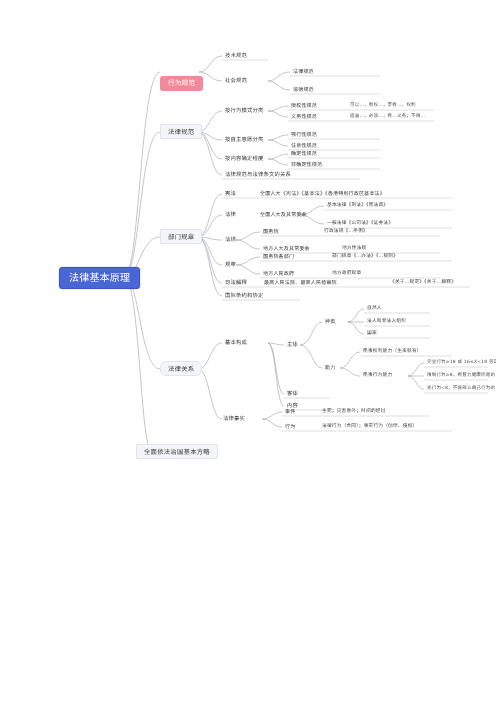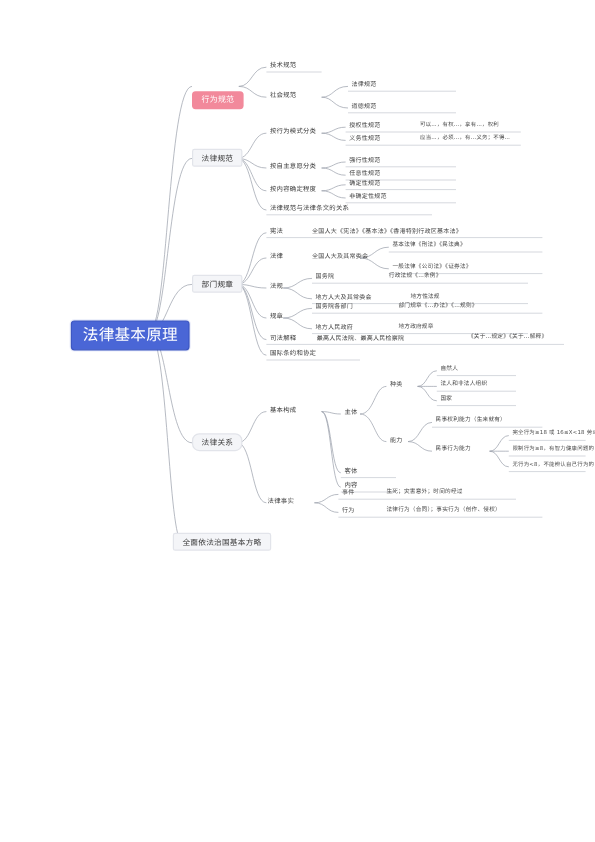--- a/index.html
+++ b/index.html
@@ -19,21 +19,21 @@
     box-sizing:border-box;
     white-space:nowrap;
     line-height:1;
     letter-spacing:.2px;
   }
   .root{
     background:#4a66d6;
     color:#fff;
     border:1px solid #3d57c2;
     border-radius:3px;
-    font-size:13px;
+    font-size:10px;
     padding:5px 9px;
     box-shadow:0 0 0 1px rgba(74,102,214,.12);
   }
   .pink{
     background:#f2899b;
     color:#fff;
     border-radius:3px;
     font-size:6.6px;
     padding:4px 8px;
     text-align:center;
@@ -258,15 +258,15 @@
 
   <div class="node lvl3" style="left:285px;top:390px;">客体</div>
   <div class="node lvl3" style="left:285px;top:402px;">内容</div>
 
   <div class="node lvl3" style="left:221px;top:415px;">法律事实</div>
   <div class="node lvl4" style="left:283px;top:408px;">事件</div>
   <div class="node lvl5" style="left:320px;top:408px;">生死；灾害意外；时间的经过</div>
   <div class="node lvl4" style="left:283px;top:423px;">行为</div>
   <div class="node lvl5" style="left:320px;top:423px;">法律行为（合同）；事实行为（创作、侵权）</div>
 
-  <div class="node lvl2" style="left:144px;top:444px;">全面依法治国基本方略</div>
+  <div class="node lvl2" style="left:136px;top:444px;">全面依法治国基本方略</div>
 
 </div>
 
 </body></html>

